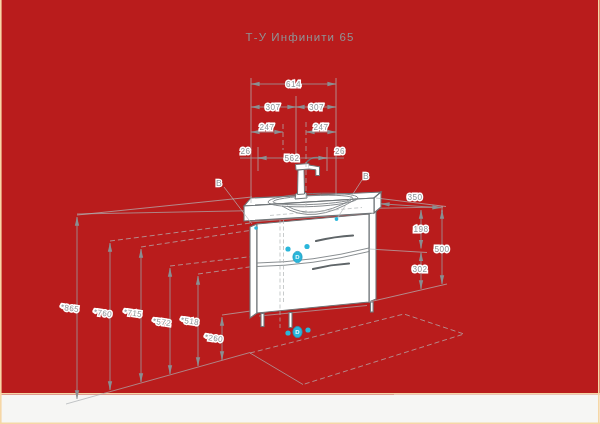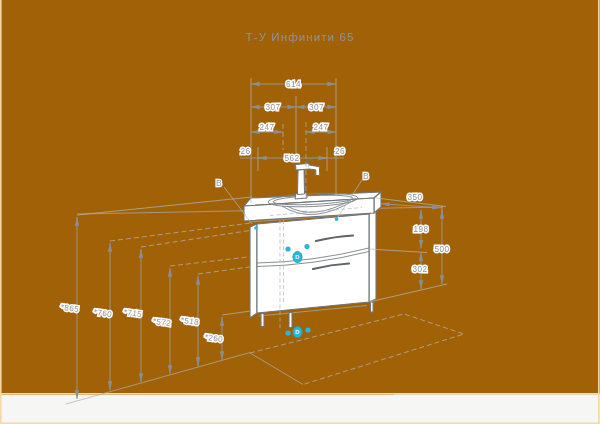--- a/index.html
+++ b/index.html
@@ -1,16 +1,16 @@
 <!DOCTYPE html>
 <html><head>
 <meta charset="utf-8">
 <style>
   html,body{margin:0;padding:0;background:#ffffff;}
-  .canvas{position:relative;width:600px;height:424px;background:#a16207;overflow:hidden;
+  .canvas{position:relative;width:600px;height:424px;background:#b91c1c;overflow:hidden;
           font-family:"Liberation Sans", sans-serif;}
   svg{position:absolute;left:0;top:0;}
   text{fill:#8f9396;font-family:"Liberation Sans", sans-serif;}
   .dimtxt{font-size:8.2px;letter-spacing:.4px;paint-order:stroke;stroke:#ffffff;stroke-width:3px;}
   .ptlbl{font-size:8.6px;letter-spacing:.3px;paint-order:stroke;stroke:#ffffff;stroke-width:2.5px;}
   .dtxt{font-size:6px;font-weight:bold;fill:#eafbff;paint-order:normal;stroke:none;}
   .title{font-size:11.5px;letter-spacing:1.1px;fill:#8f9396;}
   .dim{stroke:#9aa0a2;stroke-width:.8;fill:none;}
   .ext{stroke:#b3b7b9;stroke-width:.7;fill:none;}
   .extd{stroke:#b3b7b9;stroke-width:.7;fill:none;stroke-dasharray:5 3;}

